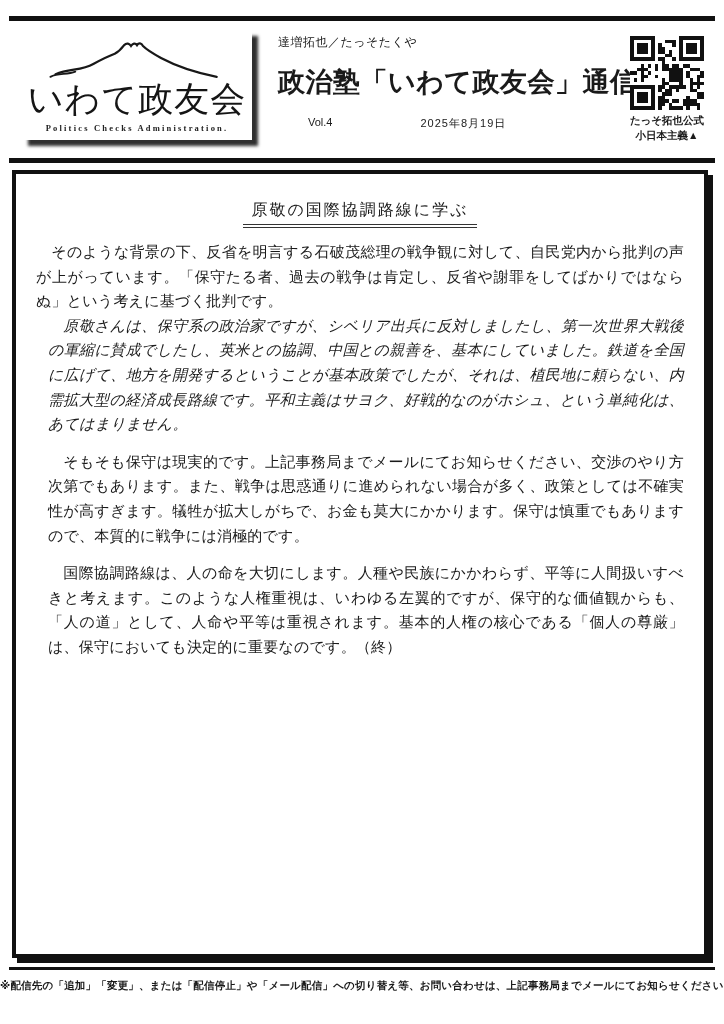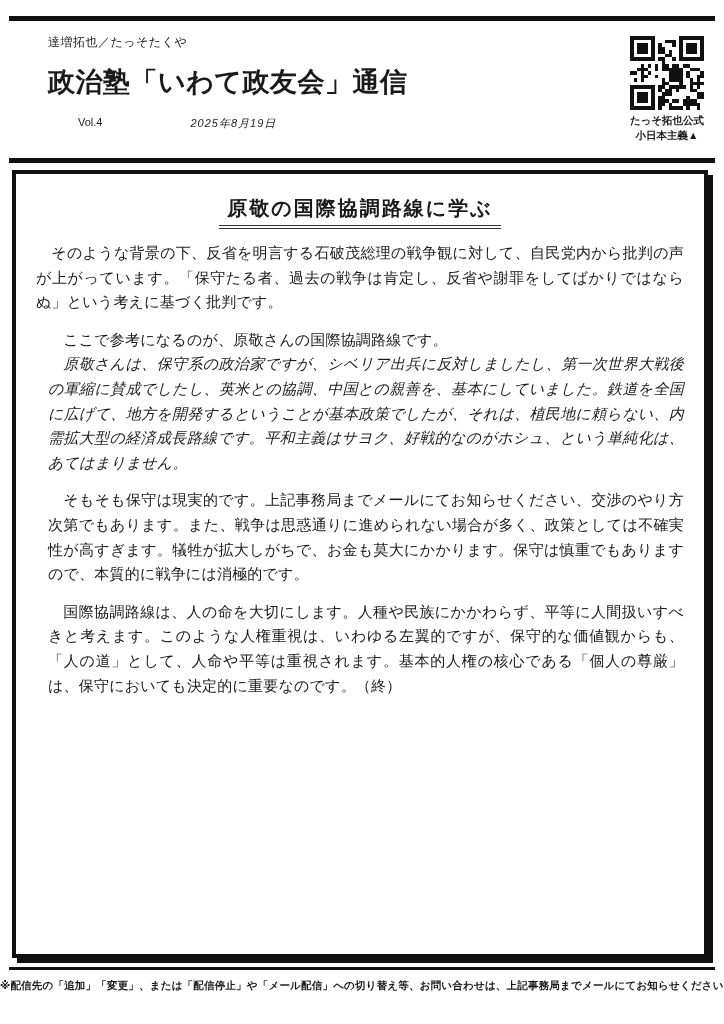--- a/index.html
+++ b/index.html
@@ -26,36 +26,36 @@
   }
   .logo-subtitle{
     font-family:"Liberation Serif","DejaVu Serif",serif;
     font-size:8.5px;font-weight:bold;letter-spacing:2.2px;margin-top:4px;color:#222;white-space:nowrap;
   }
   .header-center{flex:1 1 auto;padding:4px 0 0 26px;min-width:0;}
   .author-line{font-size:12px;letter-spacing:.5px;}
   .newsletter-title{font-size:27px;font-weight:bold;letter-spacing:.5px;margin-top:13px;white-space:nowrap;}
   .vol-date-row{display:flex;font-size:11px;margin-top:16px;}
   .vol{margin-left:30px;}
-  .date{margin-left:88px;letter-spacing:1px;font-style:italic;}
+  .date{margin-left:88px;letter-spacing:1px;}
   .qr-wrap{flex:0 0 auto;width:98px;text-align:center;padding-top:6px;}
   .qr{width:74px;height:74px;display:block;margin:0 auto;}
   .qr-caption{font-size:10.5px;line-height:1.45;margin-top:3px;white-space:nowrap;font-weight:bold;}
   .header-rule{height:5px;background:#111;margin:10px 9px 0 9px;}
 
   
   .article-box{
     margin:7px 16px 0 12px;border:4px solid #111;background:#fff;
     box-shadow:5px 5px 0 #111;
     padding:8px 20px 10px 20px;box-sizing:border-box;
     height:788px;overflow:hidden;
   }
   .article-title-wrap{text-align:center;margin:4px 0 12px 0;}
   .article-title{
-    display:inline-block;font-size:20px;font-weight:700;letter-spacing:2px;
+    display:inline-block;font-size:16px;font-weight:400;letter-spacing:2px;
     border-bottom:4px double #333;padding:0 8px 3px 8px;
   }
   .article-body{font-size:15px;line-height:1.64;text-align:justify;letter-spacing:.2px;}
   .body-para{margin:0;}
   .body-para + .body-para{margin-top:13px;margin-left:12px;}
   .body-para.no-gap{margin-top:0;font-style:italic;}
 
   
   .contact-row{
     text-align:center;font-size:15.5px;font-weight:500;margin-top:14px;white-space:nowrap;
@@ -68,20 +68,28 @@
   }
 </style>
 </head>
 <body>
 
 <div class="page">
 
   <div class="top-rule"></div>
 
   <header class="header">
+    <div class="logo-box">
+      <svg class="mountain" viewBox="0 0 210 56" fill="none" xmlns="http://www.w3.org/2000/svg">
+        <path d="M10 47 C26 40, 40 43, 54 35 C63 30, 71 26, 79 23 C83 21, 87 17, 90 13 C93 10, 96 11, 98 14 C100 11, 103 10, 105 13 C107 10, 110 10, 112 14 C117 19, 124 23, 133 28 C148 36, 168 44, 198 50" stroke="#181818" stroke-width="2.6" stroke-linecap="round"></path>
+        <path d="M4 50 C13 45, 23 48, 33 44" stroke="#181818" stroke-width="2.2" stroke-linecap="round"></path>
+      </svg>
+      <div class="logo-title">いわて政友会</div>
+      <div class="logo-subtitle">Politics Checks Administration.</div>
+    </div>
 
     <div class="header-center">
       <div class="author-line">達増拓也／たっそたくや</div>
       <div class="newsletter-title">政治塾「いわて政友会」通信</div>
       <div class="vol-date-row">
         <span class="vol">Vol.4</span>
         <span class="date">2025年8月19日</span>
       </div>
     </div>
 
@@ -227,21 +235,20 @@
       </div>
     </div>
   </header>
 
   <div class="header-rule"></div>
 
   <main class="article-box">
     <h1 class="article-title-wrap"><span class="article-title">原敬の国際協調路線に学ぶ</span></h1>
     <div class="article-body" id="article-body">
         <p class="body-para">　そのような背景の下、反省を明言する石破茂総理の戦争観に対して、自民党内から批判の声が上がっています。「保守たる者、過去の戦争は肯定し、反省や謝罪をしてばかりではならぬ」という考えに基づく批判です。</p>
-        <p class="body-para">　ここで参考になるのが、原敬さんの国際協調路線です。</p>
         <p class="body-para no-gap">　原敬さんは、保守系の政治家ですが、シベリア出兵に反対しましたし、第一次世界大戦後の軍縮に賛成でしたし、英米との協調、中国との親善を、基本にしていました。鉄道を全国に広げて、地方を開発するということが基本政策でしたが、それは、植民地に頼らない、内需拡大型の経済成長路線です。平和主義はサヨク、好戦的なのがホシュ、という単純化は、あてはまりません。</p>
         <p class="body-para">　そもそも保守は現実的です。上記事務局までメールにてお知らせください、交渉のやり方次第でもあります。また、戦争は思惑通りに進められない場合が多く、政策としては不確実性が高すぎます。犠牲が拡大しがちで、お金も莫大にかかります。保守は慎重でもありますので、本質的に戦争には消極的です。</p>
         <p class="body-para">　国際協調路線は、人の命を大切にします。人種や民族にかかわらず、平等に人間扱いすべきと考えます。このような人権重視は、いわゆる左翼的ですが、保守的な価値観からも、「人の道」として、人命や平等は重視されます。基本的人権の核心である「個人の尊厳」は、保守においても決定的に重要なのです。（終）</p>
       </div>
 
   </main>
 
   <footer>
     <div class="footer-rule"></div>
     <div class="footer-note">※配信先の「追加」「変更」、または「配信停止」や「メール配信」への切り替え等、お問い合わせは、上記事務局までメールにてお知らせください。</div>

